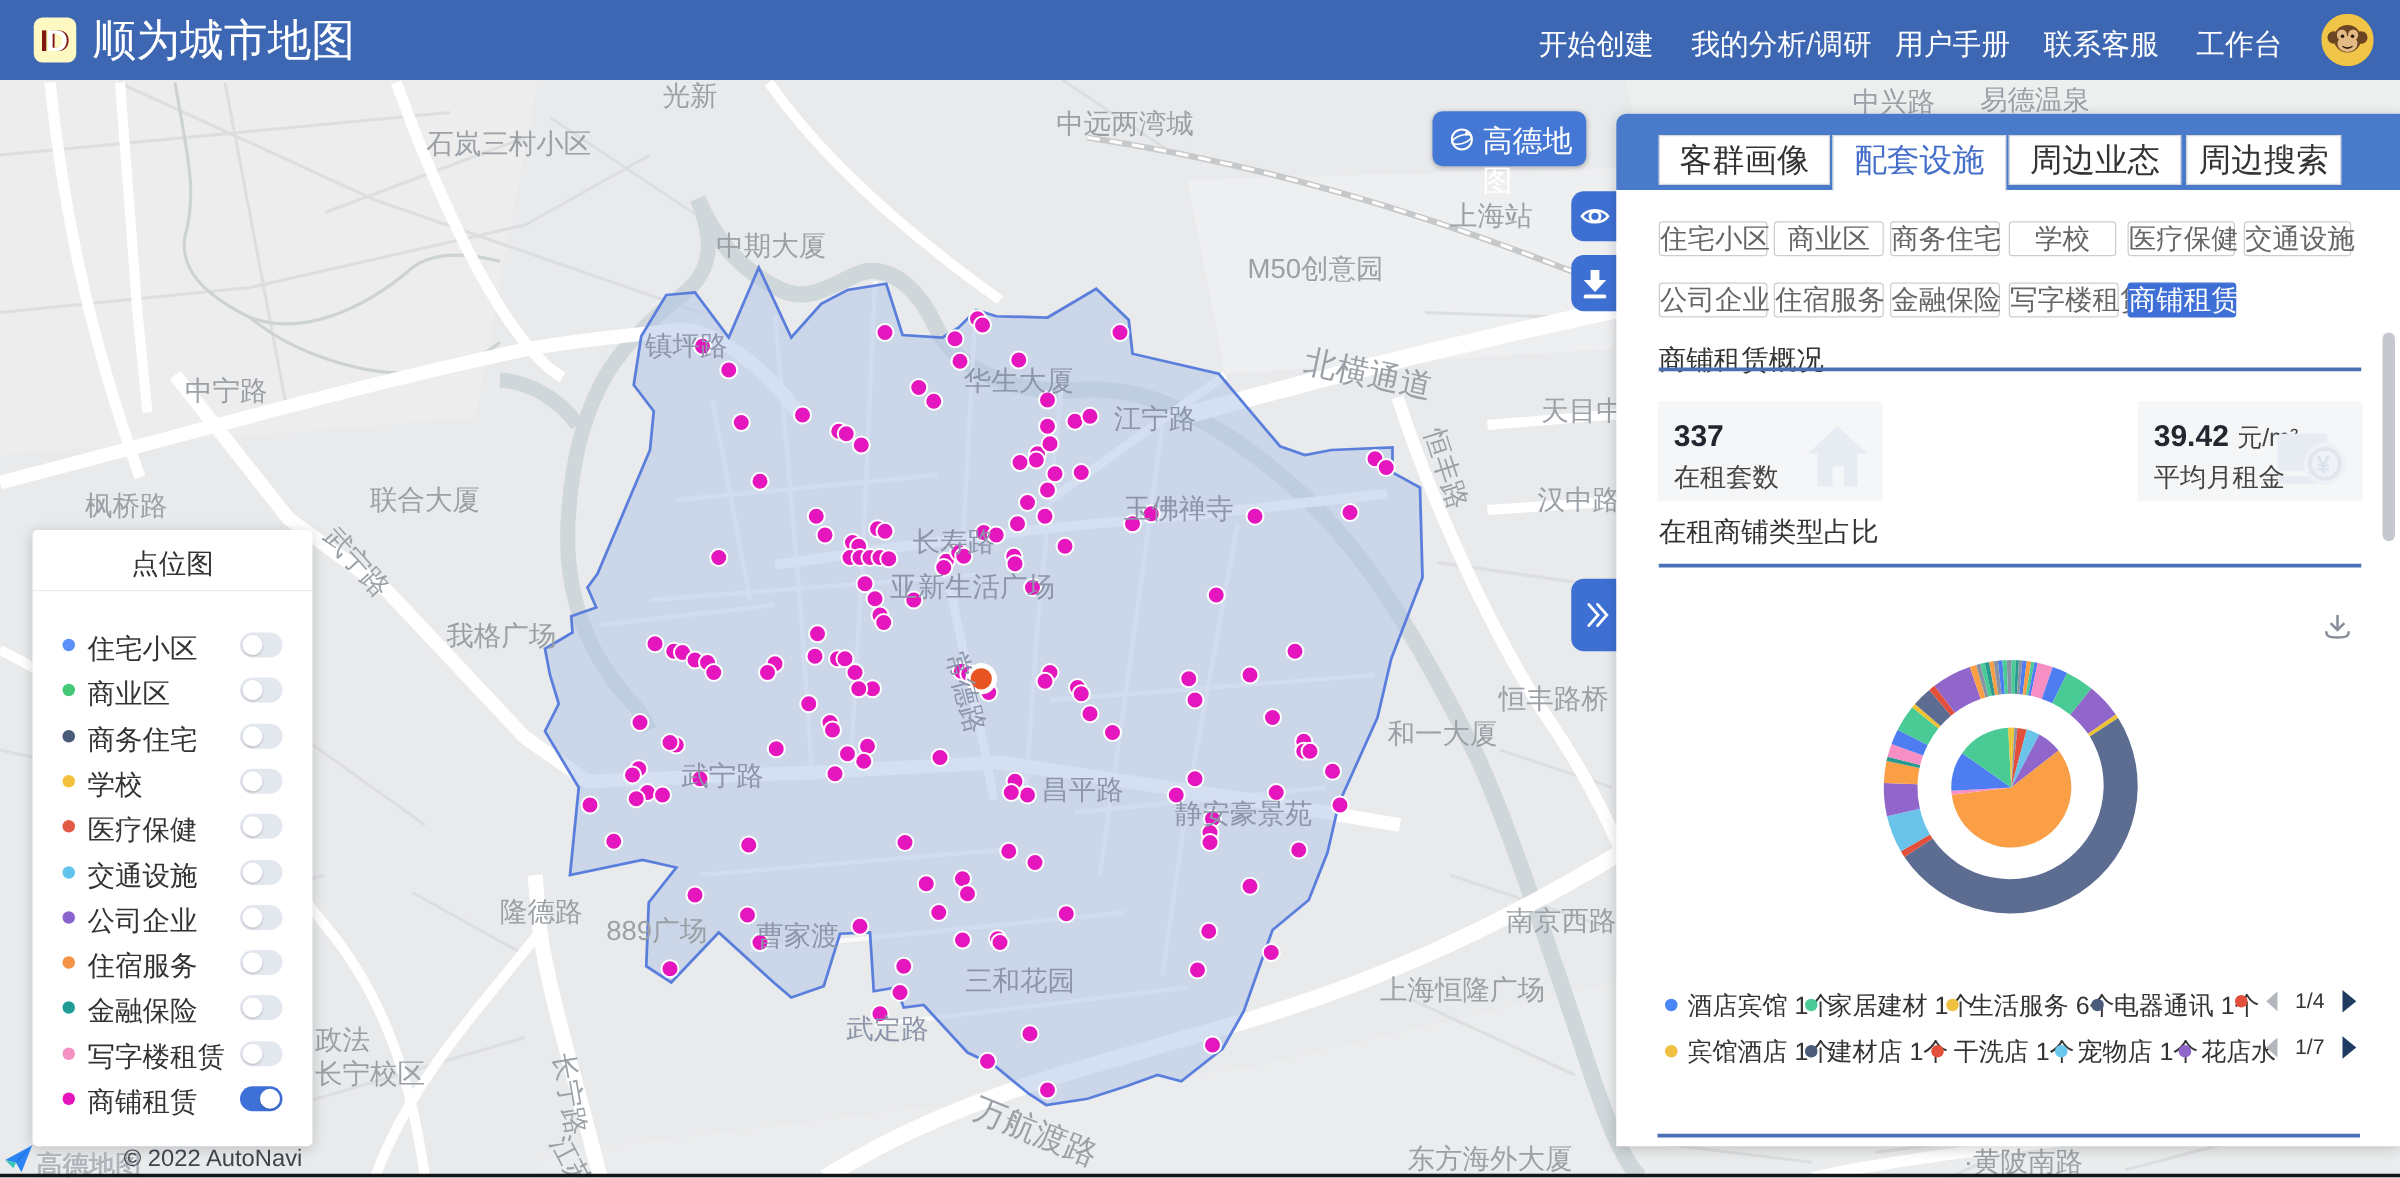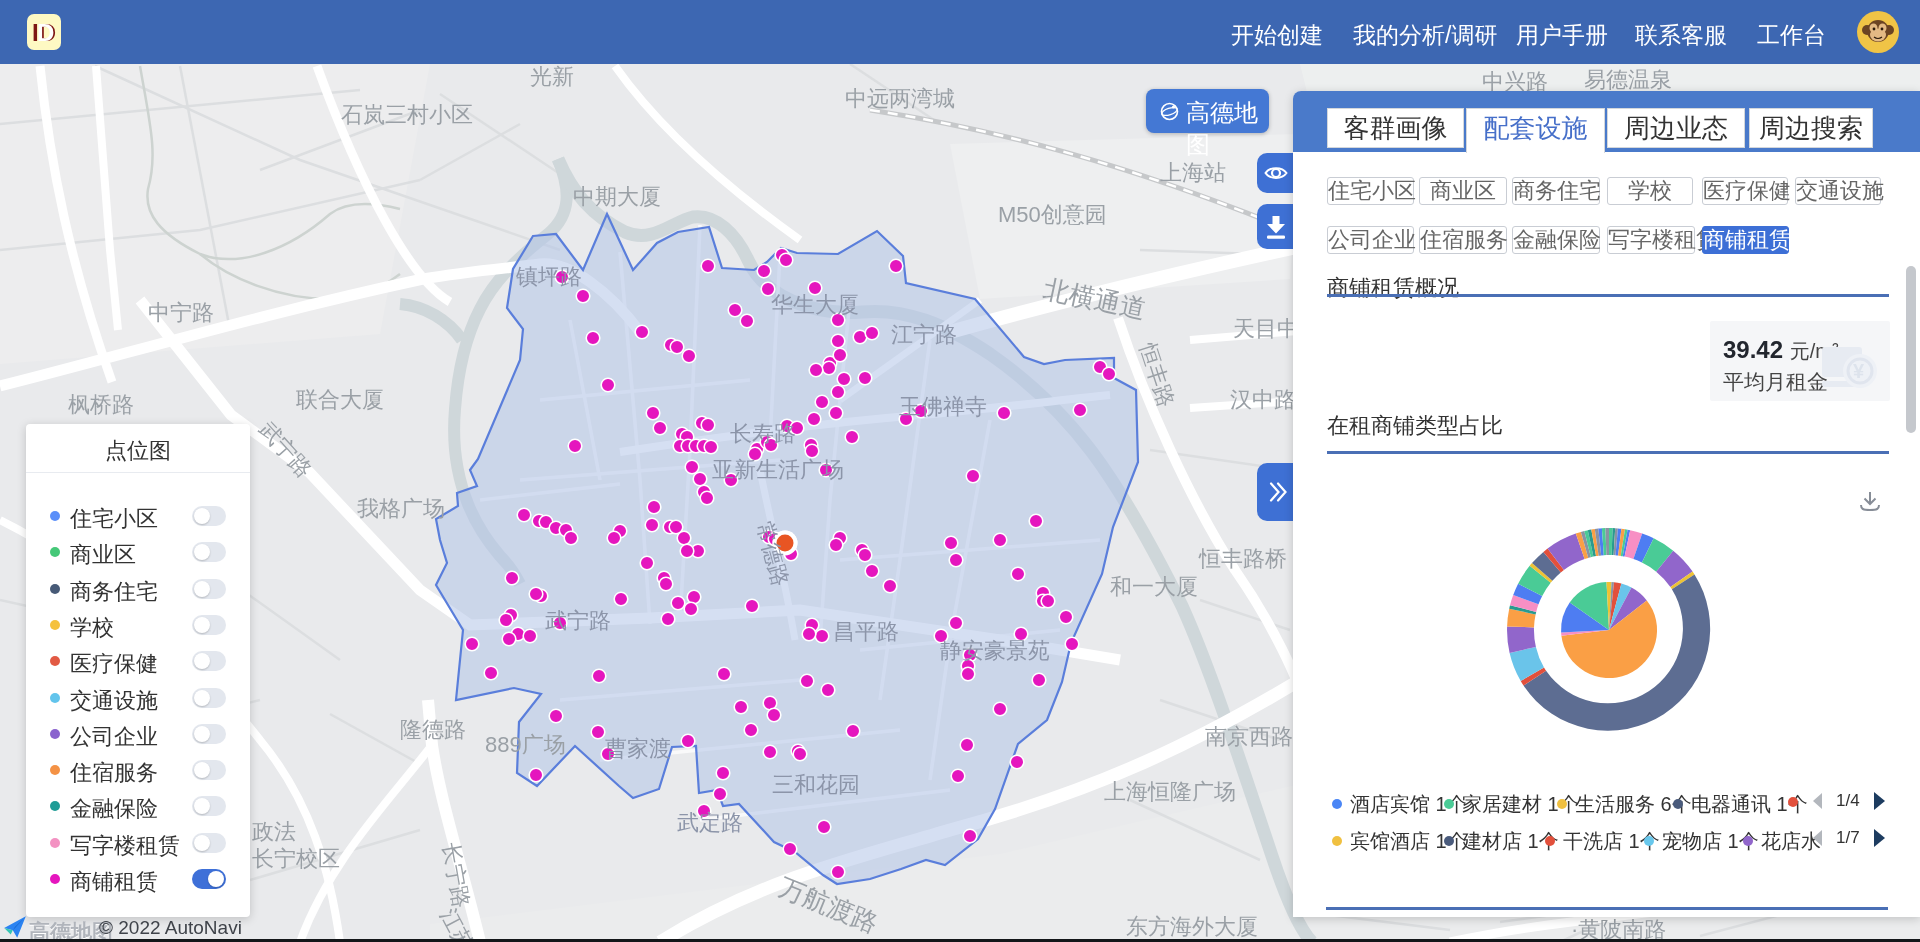--- a/index.html
+++ b/index.html
@@ -330,20 +330,21 @@
 <text x="677" y="766">武定路</text>
 <text transform="translate(757,460) rotate(75)" x="0" y="0">常德路</text>
 </g>
 </svg>
 
 <div class="abs" id="nav">
   <div class="abs" id="logo"><svg width="34" height="36">
         <text x="5" y="27" font-size="24" font-weight="bold" fill="#7e1714" font-family="Liberation Sans">ID</text>
         <text x="10" y="27" font-size="24" font-weight="bold" fill="#fff" font-family="Liberation Sans">D</text>
       </svg></div>
+  <div class="abs" id="title">顺为城市地图</div>
   <div class="abs navit" style="left:1231px">开始创建</div>
   <div class="abs navit" style="left:1353px">我的分析/调研</div>
   <div class="abs navit" style="left:1516px">用户手册</div>
   <div class="abs navit" style="left:1635px">联系客服</div>
   <div class="abs navit" style="left:1757px">工作台</div>
   <svg class="abs" style="left:1857px;top:11px" width="42" height="42">
     <circle cx="21" cy="21" r="21" fill="#f0c446"></circle>
     <circle cx="10" cy="19" r="5" fill="#6b4423"></circle>
       <circle cx="32" cy="19" r="5" fill="#6b4423"></circle>
     <circle cx="21" cy="20" r="11" fill="#6b4423"></circle>
@@ -478,20 +479,28 @@
   <div class="abs btn" style="left:314px;top:86px;width:86px">学校</div>
   <div class="abs btn" style="left:409px;top:86px;width:86px">医疗保健</div>
   <div class="abs btn" style="left:502px;top:86px;width:86px">交通设施</div>
   <div class="abs btn" style="left:34px;top:135px;width:87px">公司企业</div>
   <div class="abs btn" style="left:126px;top:135px;width:88px">住宿服务</div>
   <div class="abs btn" style="left:219px;top:135px;width:88px">金融保险</div>
   <div class="abs btn" style="left:314px;top:135px;width:88px">写字楼租赁</div>
   <div class="abs btn act" style="left:409px;top:135px;width:87px">商铺租赁</div>
   <div class="abs sect" style="left:34px;top:182px">商铺租赁概况</div>
   <div class="abs sline" style="top:203px"></div>
+  <div class="abs card" style="left:33px">
+    <div class="abs cnum">337</div>
+    <div class="abs clbl">在租套数</div>
+    <svg class="abs cic" width="56" height="56" viewBox="0 0 56 56" fill="#e7ebf2">
+      <path d="M28,4 L52,26 H44 V52 H12 V26 H4 Z"></path>
+        <rect x="24" y="36" width="9" height="16" fill="#f5f6f8"></rect>
+    </svg>
+  </div>
   <div class="abs card" style="left:417px">
     <div class="abs cnum">39.42 <span class="cunit"><span style="font-size:20px">元</span>/m²</span></div>
     <div class="abs clbl">平均月租金</div>
     <svg class="abs cic" width="62" height="60" viewBox="0 0 62 60" fill="#e7ebf2">
       <rect x="2" y="10" width="40" height="30" rx="3"></rect>
         <rect x="2" y="44" width="40" height="6" rx="3"></rect>
       <circle cx="40" cy="34" r="17" fill="#eef1f6"></circle>
         <circle cx="40" cy="34" r="12" fill="none" stroke="#e0e5ee" stroke-width="3"></circle>
       <text x="33" y="41" font-size="20" fill="#dde3ec" font-weight="bold">¥</text>
     </svg>

